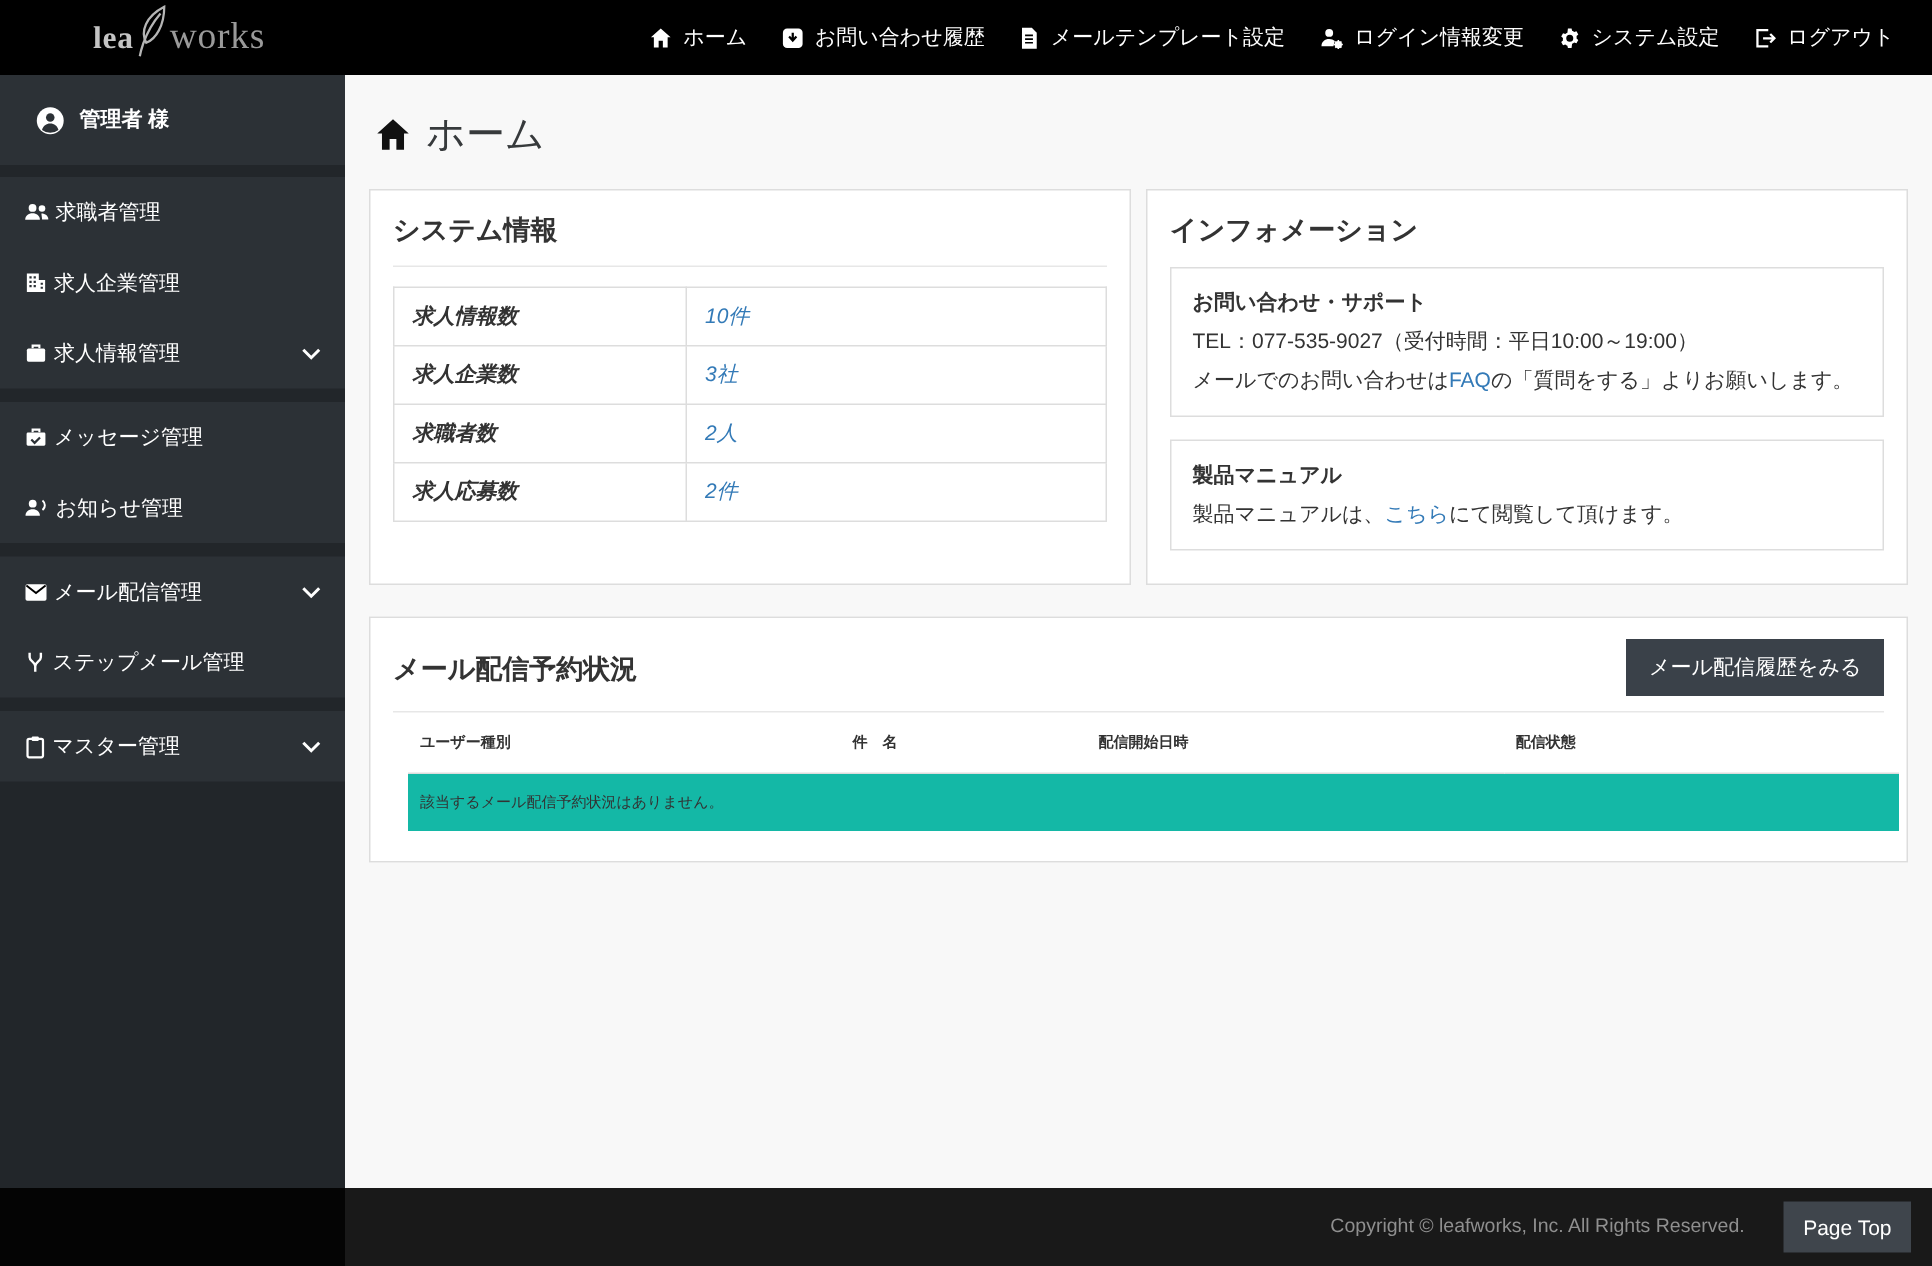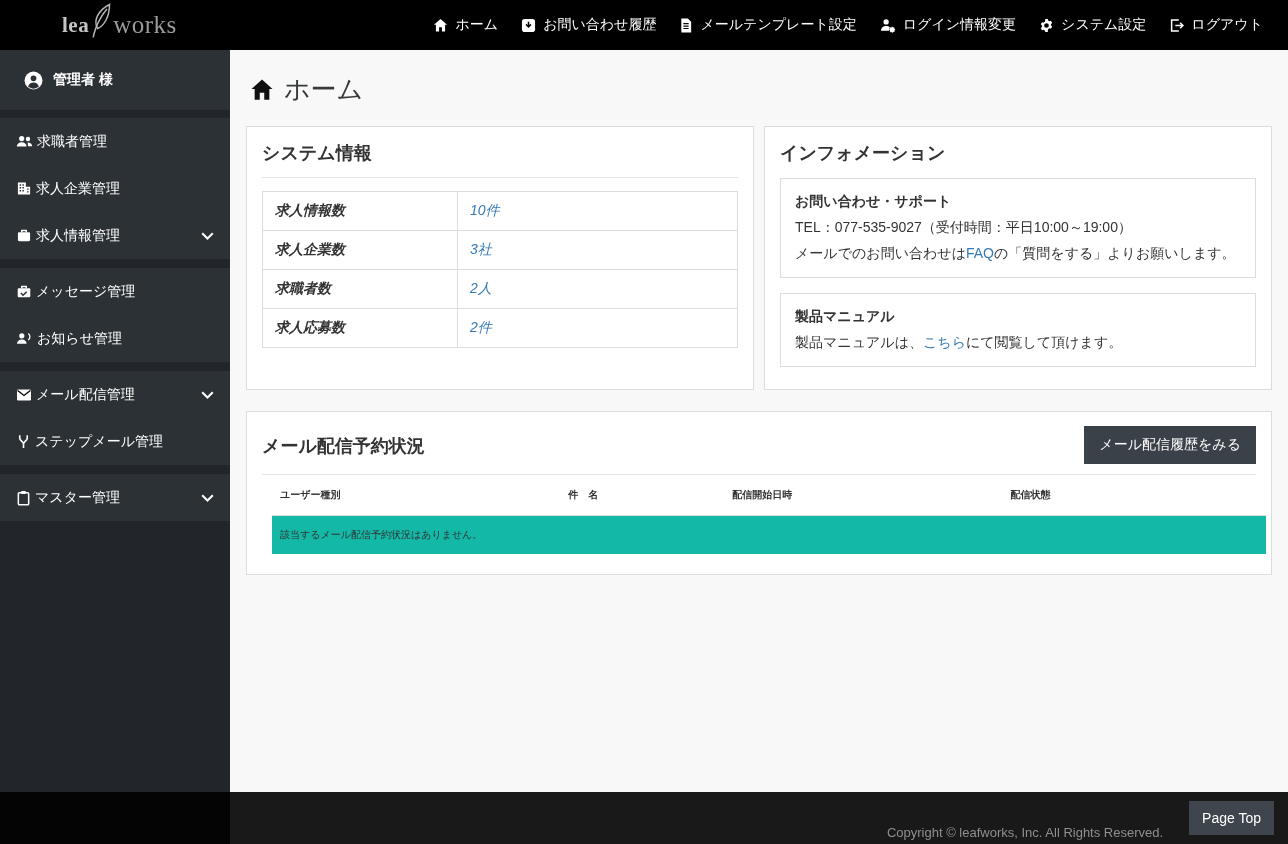--- a/index.html
+++ b/index.html
@@ -51,21 +51,21 @@
   .dark-btn { background:#3a4149; color:#fff; border:none; font-size:14px; padding:10px 15px; cursor:pointer; font-family:inherit; }
 
   .schedule-table { width:100%; border-collapse:collapse; font-size:10px; margin-bottom:6px;margin-left:10px; }
   .schedule-table th { text-align:left; font-weight:bold; color:#333; padding:13px 8px; border-bottom:1px solid #ddd; }
   .schedule-table td { background:#14b8a6; color:#333; padding:12px 8px; }
 
   
   .footer { height:52px; display:flex; }
   .footer-left { width:230px; background:#040404; flex:none; }
   .footer-right { flex:1; background:#191919; display:flex; align-items:center; justify-content:flex-end; padding:0 14px; }
-  .copyright { color:#8f8f8f; font-size:13px; margin-right:26px; align-self:flex-end; margin-bottom:4px; }
+  .copyright { color:#8f8f8f; font-size:13px; margin-right:26px; align-self:flex-end; margin-bottom:20px; }
   .page-top { background:#3f454c; color:#fff; border:none; font-size:14px; padding:9px 13px; cursor:pointer; font-family:inherit;text-align:right; }
 </style>
 </head>
 <body>
 
 <header class="topbar">
   <div class="logo">
     <span class="logo-lea">lea</span>
     <span class="leaf">
       <svg width="28" height="38" viewBox="0 0 28 38">

